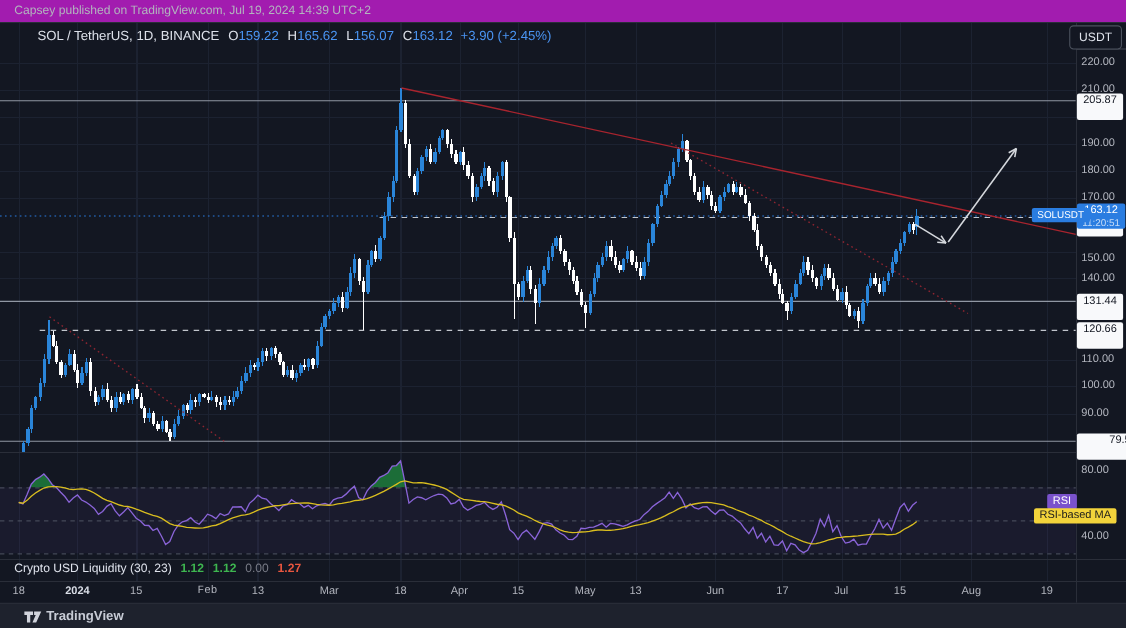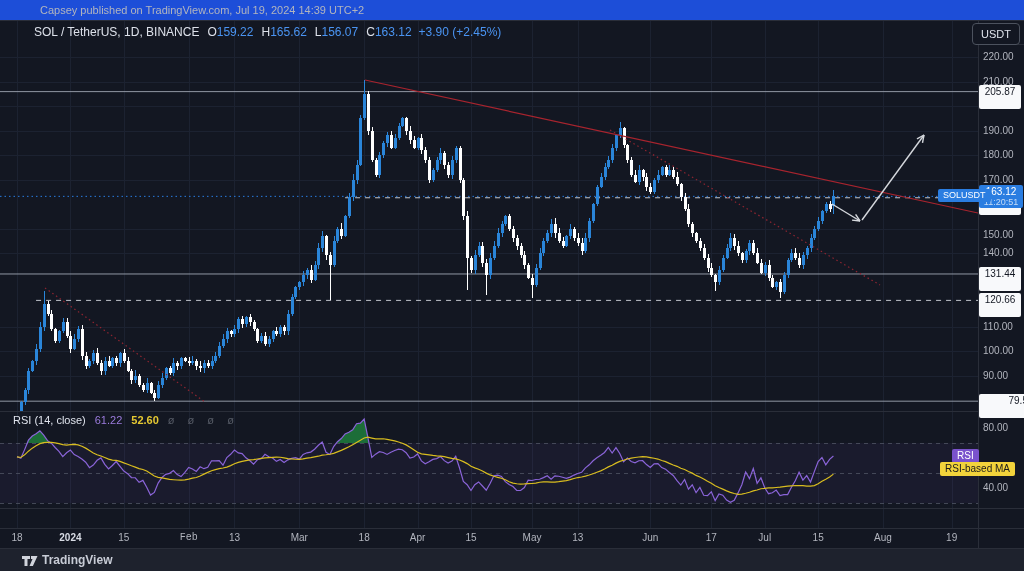--- a/index.html
+++ b/index.html
@@ -1,19 +1,19 @@
 <!DOCTYPE html>
 <html><head>
 <meta charset="utf-8">
 <style>
   html,body{margin:0;padding:0;background:#000;}
   #app{position:relative;width:1024px;height:571px;background:#131722;overflow:hidden;
        font-family:"Liberation Sans","DejaVu Sans",sans-serif;-webkit-user-select:none;user-select:none;}
-  #topbar{position:absolute;left:0;top:0;width:1024px;height:20px;background:#1d4ed8;
-          color:#b2b5be;font-size:11px;line-height:20px;padding-left:40px;box-sizing:border-box;z-index:5;}
+  #topbar{position:absolute;left:0;top:0;width:1024px;height:20px;background:#a21caf;
+          color:#b2b5be;font-size:11px;line-height:20px;padding-left:13px;box-sizing:border-box;z-index:5;}
   #chartsvg{position:absolute;left:0;top:0;z-index:1;}
   #legend{position:absolute;left:34px;top:25px;font-size:12px;color:#dde1ea;z-index:6;white-space:nowrap;}
   #legend .lbl{margin-left:8px;color:#dde1ea;}
   #legend .val{color:#4a94f2;}
   #legend .chg{margin-left:7px;color:#4a94f2;}
   #rsilegend{position:absolute;left:13px;top:414px;font-size:11px;color:#dfe3ec;z-index:6;white-space:nowrap;}
   #rsilegend .pv{color:#9b7bdd;margin-left:9px;}
   #rsilegend .yv{color:#e5c832;margin-left:9px;font-weight:bold;}
   #rsilegend .empties{color:#565b66;margin-left:9px;letter-spacing:5px;}
   #liqlegend{position:absolute;left:13px;top:511px;font-size:11px;color:#dfe3ec;z-index:6;white-space:nowrap;}
@@ -559,24 +559,24 @@
       <line x1="978" y1="44.5" x2="1024" y2="44.5" stroke="#2a2e39" stroke-width="1" shape-rendering="crispEdges"></line>
       <line x1="978.5" y1="20" x2="978.5" y2="548" stroke="#2a2e39" stroke-width="1" shape-rendering="crispEdges"></line>
     </svg>
 
   <div id="legend">
     <span>SOL / TetherUS, 1D, BINANCE</span><span class="lbl">O</span><span class="val">159.22</span><span class="lbl">H</span><span class="val">165.62</span><span class="lbl">L</span><span class="val">156.07</span><span class="lbl">C</span><span class="val">163.12</span><span class="chg">+3.90 (+2.45%)</span>
   </div>
 
   <div id="usdt-btn">USDT</div>
 
-  <div id="rsilegend">
-    <span>RSI (14, close)</span><span class="pv">61.22</span><span class="yv">52.60</span><span class="empties">ø ø ø ø</span>
+
+  <div id="liqlegend">
+    <span>Crypto USD Liquidity (30, 23)</span><span class="g">1.12</span><span class="g">1.12</span><span class="n">0.00</span><span class="o">1.27</span>
   </div>
-
 
   <div id="price-axis">
     <div id="cur-badge" style="top: 165.356px;">
       <div>163.12</div>
       <div class="cd">11:20:51</div>
     </div>
 
   <div class="axlabel" style="top: 31px; text-align: right;">220.00</div>
       <div class="axlabel" style="top: 55.5px;">210.00</div>
       <div class="axlabel" style="top: 80px;">200.00</div>

